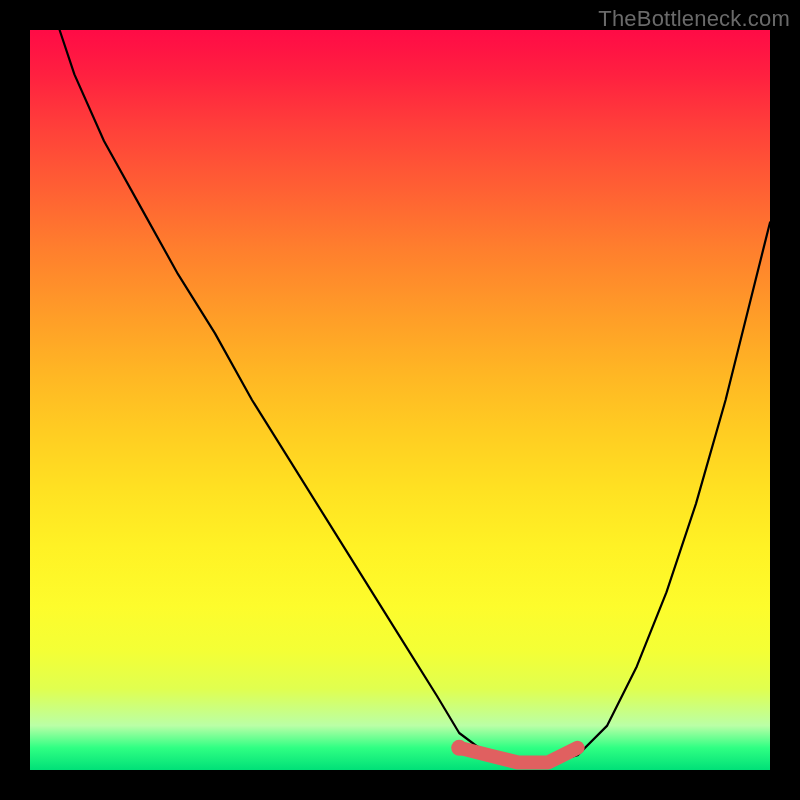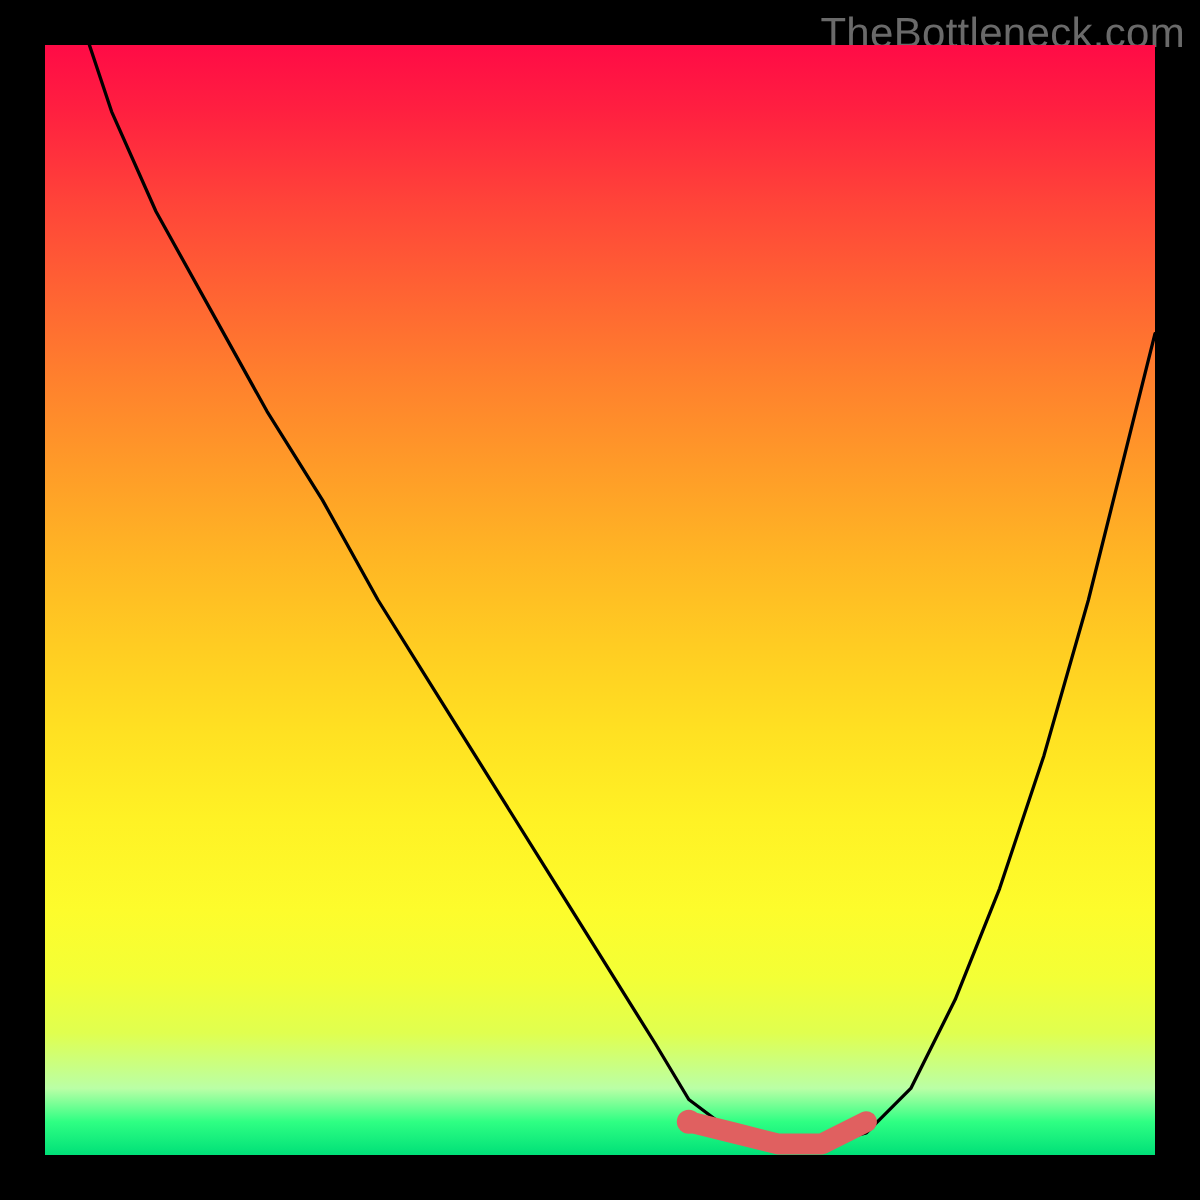--- a/index.html
+++ b/index.html
@@ -33,21 +33,21 @@
       #baffa6 94%,
       #2fff83 97%,
       #00e078 100%);
   }
   .watermark {
     position: absolute;
     top: 6px;
     right: 10px;
     color: #6a6a6a;
     font-family: Arial, Helvetica, sans-serif;
-    font-size: 28px;
+    font-size: 22px;
     letter-spacing: 0.2px;
   }
   svg.curve {
     position: absolute;
     left: 0; top: 0;
     width: 100%; height: 100%;
     overflow: visible;
   }
   .curve-path {
     fill: none;

